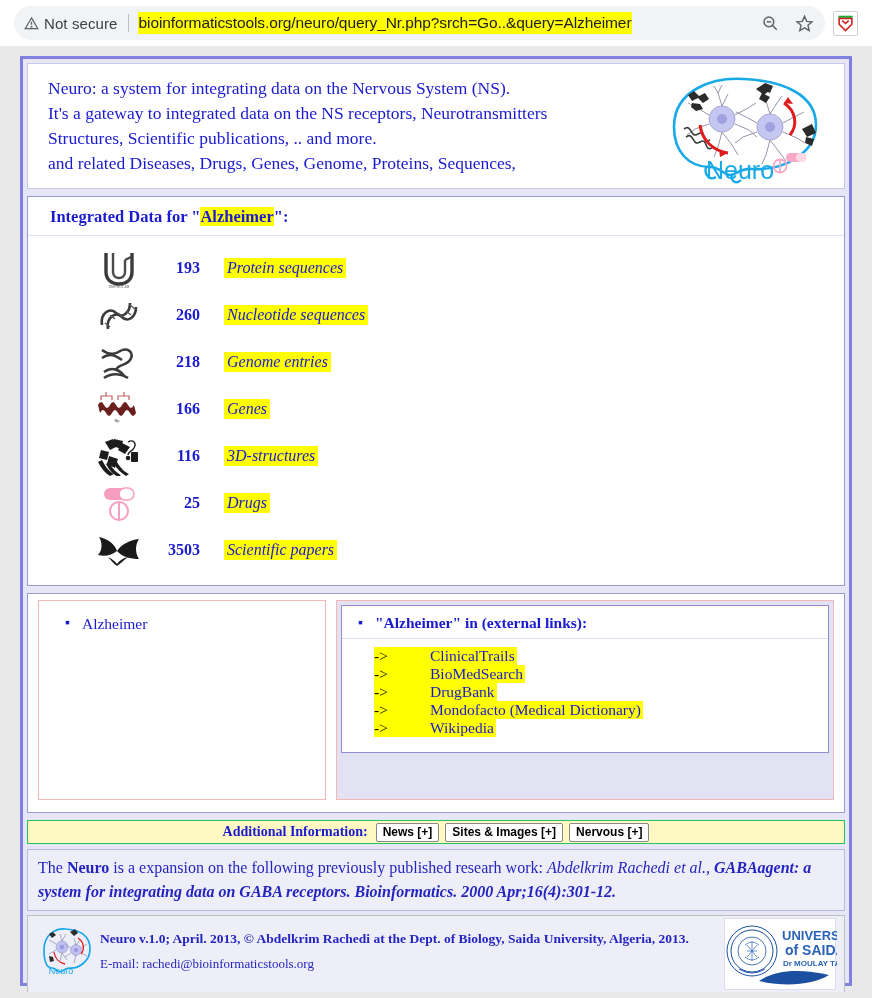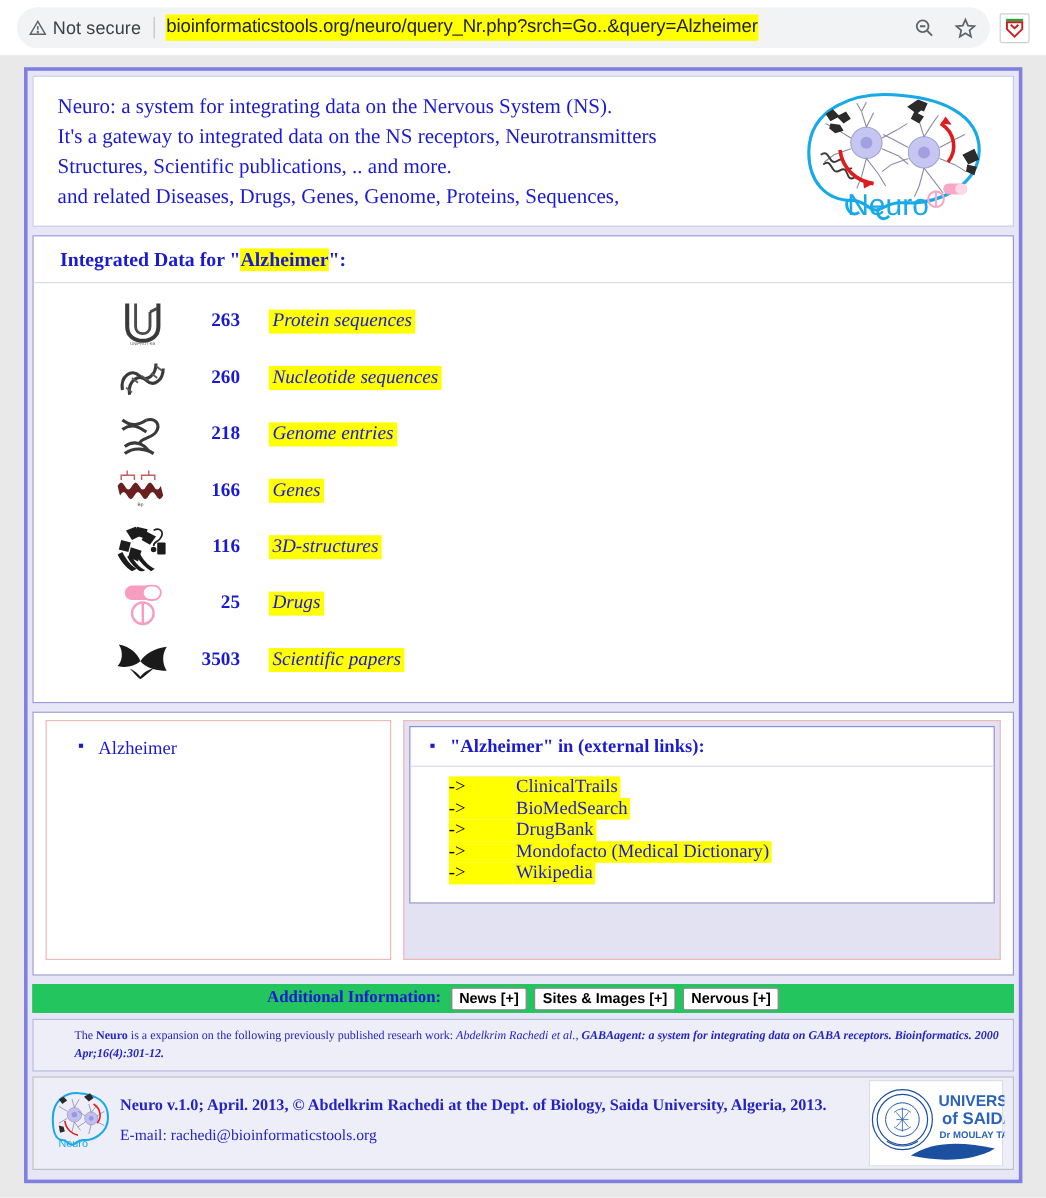--- a/index.html
+++ b/index.html
@@ -213,21 +213,21 @@
     font-size: 15.5px; color: #1a1ad0;
     height: 18px;
     padding-left: 32px;
   }
   .ext-arrow { width: 54px; flex: 0 0 54px; color: #000; background:#ffff00; }
   .ext-name { background: #ffff00; padding: 0 2px; }
 
   
   .addinfo {
     margin-top: 7px;
-    background: #22c55e;
+    background: #fef9c3;
     border: 1px solid #22c55e;
     height: 24px;
     display: flex; align-items: center; justify-content: center;
     gap: 6px;
   }
   .addinfo-label {
     color: #1a1ad0; font-weight: bold; font-size: 14px;
     margin-right: 2px;
   }
   .pill-btn {
@@ -243,21 +243,21 @@
   }
 
   
   .ref-box {
     margin-top: 5px;
     background: #eeeef9;
     border: 1px solid #b9b9e0;
     padding: 6px 8px 6px 10px;
   }
   .ref-text {
-    color: #2424c0; font-size: 10px; line-height: 1.5; margin-left: 24px;
+    color: #2424c0; font-size: 16px; line-height: 1.5;
   }
   .ref-text i { font-style: italic; }
   .ref-text b { font-weight: bold; }
 
   .foot-box {
     margin-top: 4px;
     background: #eeeef9;
     border: 1px solid #c0c0c0;
     display: flex; align-items: flex-start;
     padding: 6px 6px 6px 8px;
@@ -386,21 +386,21 @@
 
       <div class="data-row">
         <span class="row-icon">
           <svg width="44" height="40" viewBox="0 0 44 40">
             <path d="M9 5 L9 24 C9 32 15 36 22 36 C29 36 35 32 35 24 L35 5" fill="none" stroke="#3a3a3a" stroke-width="3.4"></path>
             <path d="M16 5 L16 24 C16 28 19 30 22 30 C25 30 28 28 28 24 L28 12" fill="none" stroke="#4a4a4a" stroke-width="2.4"></path>
             <path d="M28 12 L34 9" fill="none" stroke="#4a4a4a" stroke-width="2.4"></path>
             <text x="22" y="39.5" font-family="Liberation Sans, sans-serif" font-size="3.4" fill="#555" text-anchor="middle">UNIPROT-KB</text>
           </svg>
         </span>
-        <span class="row-count">263</span>
+        <span class="row-count">193</span>
         <span class="row-label">Protein sequences</span>
       </div>
 
       <div class="data-row">
         <span class="row-icon">
           <svg width="46" height="40" viewBox="0 0 46 40">
             <g fill="none" stroke="#3a3a3a" stroke-width="2.6">
               <path d="M6 30 C4 18 14 12 20 18 C26 24 34 18 34 8"></path>
               <path d="M12 34 C10 22 20 16 26 22 C32 28 40 22 40 12"></path>
             </g>

